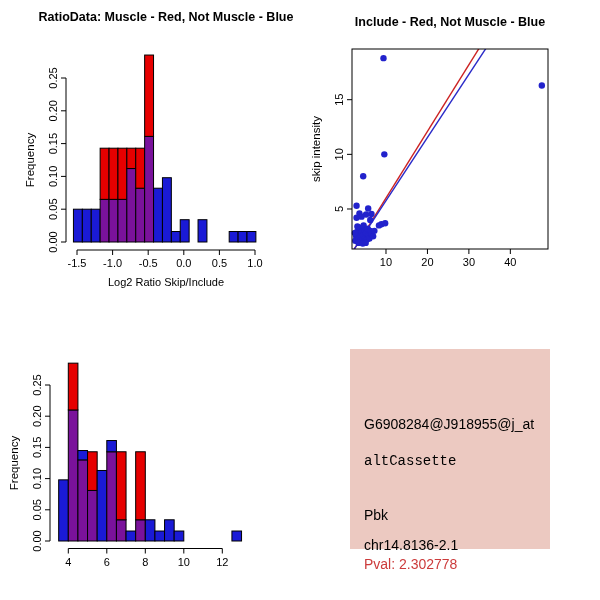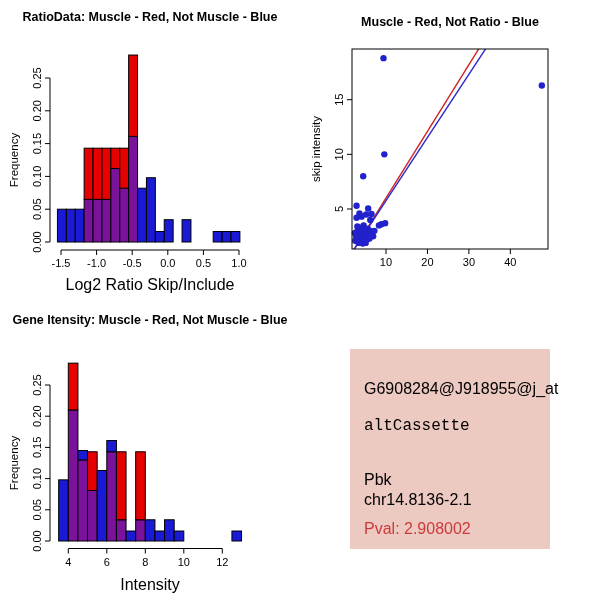--- a/index.html
+++ b/index.html
@@ -1,41 +1,41 @@
 <!DOCTYPE html>
 <html><head>
 <meta charset="utf-8">
 <style>
   html,body{margin:0;padding:0;background:#fff;}
   body{width:600px;height:600px;position:relative;font-family:"Liberation Sans",sans-serif;color:#000;}
   .figure{position:absolute;left:0;top:0;width:600px;height:600px;background:#fff;}
   .panel{position:absolute;width:300px;height:300px;}
-  #panel-tl{left:0;top:0;}
+  #panel-tl{left:16px;top:0;}
   #panel-tr{left:300px;top:0;}
   #panel-bl{left:0;top:300px;}
   #panel-br{left:300px;top:300px;}
   svg.plot{position:absolute;left:0;top:0;}
   .title{position:absolute;left:0;right:0;text-align:center;font-weight:bold;font-size:12.5px;white-space:nowrap;}
   #panel-tl .title{top:10px;}
   #panel-tr .title{top:15px;}
   #panel-bl .title{top:13px;}
-  .xlab{position:absolute;left:0;right:0;text-align:center;font-size:16px;}
+  .xlab{position:absolute;left:0;right:0;text-align:center;font-size:11px;}
   #panel-tl .xlab{top:276px;}
   #panel-tr .xlab{top:278px;}
   #panel-bl .xlab{top:276px;}
   .ylab{position:absolute;white-space:nowrap;font-size:11.5px;transform:translate(-50%,-50%) rotate(-90deg);}
   #panel-tl .ylab{left:14px;top:160px;}
   #panel-tr .ylab{left:16px;top:149px;}
   #panel-bl .ylab{left:14px;top:163px;}
   .info-box{position:absolute;left:50px;top:49px;width:200px;height:200px;}
-  .info-line{position:absolute;left:14px;font-size:16px;white-space:nowrap;}
+  .info-line{position:absolute;left:14px;font-size:14px;white-space:nowrap;margin-top:36px;}
   .il-0{top:31px;}
   .il-1{top:68px;font-family:Liberation Mono, monospace;}
   .il-2{top:122px;}
-  .il-3{top:142px;}
+  .il-3{top:152px;}
   .il-4{top:171px;}
 </style>
 </head>
 <body>
 
 <div class="figure">
 
   <section class="panel" id="panel-tl">
     <div class="title">RatioData: Muscle - Red, Not Muscle - Blue</div>
     <div class="ylab">Frequency</div>
@@ -87,21 +87,21 @@
         <text x="0" y="0" transform="translate(167.8,267)" text-anchor="middle" font-size="11px" font-family="&quot;Liberation Sans&quot;,sans-serif" fill="#000">0.0</text>
         <line x1="203.4" y1="250" x2="203.4" y2="255" stroke="#000000"></line>
         <text x="0" y="0" transform="translate(203.4,267)" text-anchor="middle" font-size="11px" font-family="&quot;Liberation Sans&quot;,sans-serif" fill="#000">0.5</text>
         <line x1="239" y1="250" x2="239" y2="255" stroke="#000000"></line>
         <text x="0" y="0" transform="translate(239,267)" text-anchor="middle" font-size="11px" font-family="&quot;Liberation Sans&quot;,sans-serif" fill="#000">1.0</text>
       </svg>
     <div class="xlab">Log2 Ratio Skip/Include</div>
   </section>
 
   <section class="panel" id="panel-tr">
-    <div class="title">Muscle - Red, Not Ratio - Blue</div>
+    <div class="title">Include - Red, Not Muscle - Blue</div>
     <div class="ylab">skip intensity</div>
     <svg class="plot" id="svg-scatter" width="300" height="300">
         <defs>
           <clipPath id="boxclip">
             <rect x="52" y="49" width="196" height="200"></rect>
           </clipPath>
         </defs>
         <line x1="44.539" y1="264.7392" x2="293.239" y2="-135.29879999999997" stroke="#cc2222" stroke-width="1.4" clip-path="url(#boxclip)"></line>
         <line x1="44.539" y1="263.8648" x2="293.239" y2="-115.18759999999992" stroke="#2a2ac8" stroke-width="1.4" clip-path="url(#boxclip)"></line>
         <circle cx="83.502" cy="58.162199999999984" r="3.2" fill="#2222cc"></circle>
@@ -164,21 +164,20 @@
         <line x1="52" y1="208.9962" x2="47" y2="208.9962" stroke="#000000"></line>
         <text x="0" y="0" transform="translate(43,208.9962) rotate(-90)" text-anchor="middle" font-size="11px" font-family="&quot;Liberation Sans&quot;,sans-serif" fill="#000">5</text>
         <line x1="52" y1="154.3462" x2="47" y2="154.3462" stroke="#000000"></line>
         <text x="0" y="0" transform="translate(43,154.3462) rotate(-90)" text-anchor="middle" font-size="11px" font-family="&quot;Liberation Sans&quot;,sans-serif" fill="#000">10</text>
         <line x1="52" y1="99.6962" x2="47" y2="99.6962" stroke="#000000"></line>
         <text x="0" y="0" transform="translate(43,99.6962) rotate(-90)" text-anchor="middle" font-size="11px" font-family="&quot;Liberation Sans&quot;,sans-serif" fill="#000">15</text>
       </svg>
   </section>
 
   <section class="panel" id="panel-bl">
-    <div class="title">Gene Itensity: Muscle - Red, Not Muscle - Blue</div>
     <div class="ylab">Frequency</div>
     <svg class="plot" id="svg-gene" width="300" height="300">
         <rect x="58.675" y="179.848" width="9.625" height="61.15199999999999" fill="#1a1ad6" stroke="#000000" stroke-width="1"></rect>
         <rect x="68.3" y="109.96000000000001" width="9.625" height="131.04" fill="#7a129b" stroke="#000000" stroke-width="1"></rect>
         <rect x="68.3" y="63.160000000000025" width="9.625" height="46.79999999999998" fill="#e60000" stroke="#000000" stroke-width="1"></rect>
         <rect x="77.925" y="159.88" width="9.625" height="81.12" fill="#7a129b" stroke="#000000" stroke-width="1"></rect>
         <rect x="77.925" y="150.52" width="9.625" height="9.359999999999985" fill="#1a1ad6" stroke="#000000" stroke-width="1"></rect>
         <rect x="87.55" y="190.456" width="9.625" height="50.54400000000001" fill="#7a129b" stroke="#000000" stroke-width="1"></rect>
         <rect x="87.55" y="151.768" width="9.625" height="38.68799999999999" fill="#e60000" stroke="#000000" stroke-width="1"></rect>
         <rect x="97.175" y="170.488" width="9.625" height="70.512" fill="#1a1ad6" stroke="#000000" stroke-width="1"></rect>
@@ -212,26 +211,25 @@
         <text x="0" y="0" transform="translate(68.3,265.5)" text-anchor="middle" font-size="11px" font-family="&quot;Liberation Sans&quot;,sans-serif" fill="#000">4</text>
         <line x1="106.8" y1="248.5" x2="106.8" y2="253.5" stroke="#000000"></line>
         <text x="0" y="0" transform="translate(106.8,265.5)" text-anchor="middle" font-size="11px" font-family="&quot;Liberation Sans&quot;,sans-serif" fill="#000">6</text>
         <line x1="145.3" y1="248.5" x2="145.3" y2="253.5" stroke="#000000"></line>
         <text x="0" y="0" transform="translate(145.3,265.5)" text-anchor="middle" font-size="11px" font-family="&quot;Liberation Sans&quot;,sans-serif" fill="#000">8</text>
         <line x1="183.8" y1="248.5" x2="183.8" y2="253.5" stroke="#000000"></line>
         <text x="0" y="0" transform="translate(183.8,265.5)" text-anchor="middle" font-size="11px" font-family="&quot;Liberation Sans&quot;,sans-serif" fill="#000">10</text>
         <line x1="222.3" y1="248.5" x2="222.3" y2="253.5" stroke="#000000"></line>
         <text x="0" y="0" transform="translate(222.3,265.5)" text-anchor="middle" font-size="11px" font-family="&quot;Liberation Sans&quot;,sans-serif" fill="#000">12</text>
       </svg>
-    <div class="xlab">Intensity</div>
   </section>
 
   <section class="panel" id="panel-br">
     <div class="info-box" style="background: rgb(236, 201, 193);">
       <div class="info-line il-0">G6908284@J918955@j_at</div>
       <div class="info-line il-1">altCassette</div>
       <div class="info-line il-2">Pbk</div>
       <div class="info-line il-3">chr14.8136-2.1</div>
-      <div class="info-line il-4" style="color: rgb(204, 59, 59);">Pval: 2.908002</div>
+      <div class="info-line il-4" style="color: rgb(204, 59, 59);">Pval: 2.302778</div>
     </div>
   </section>
 
 </div>
 
 </body></html>

